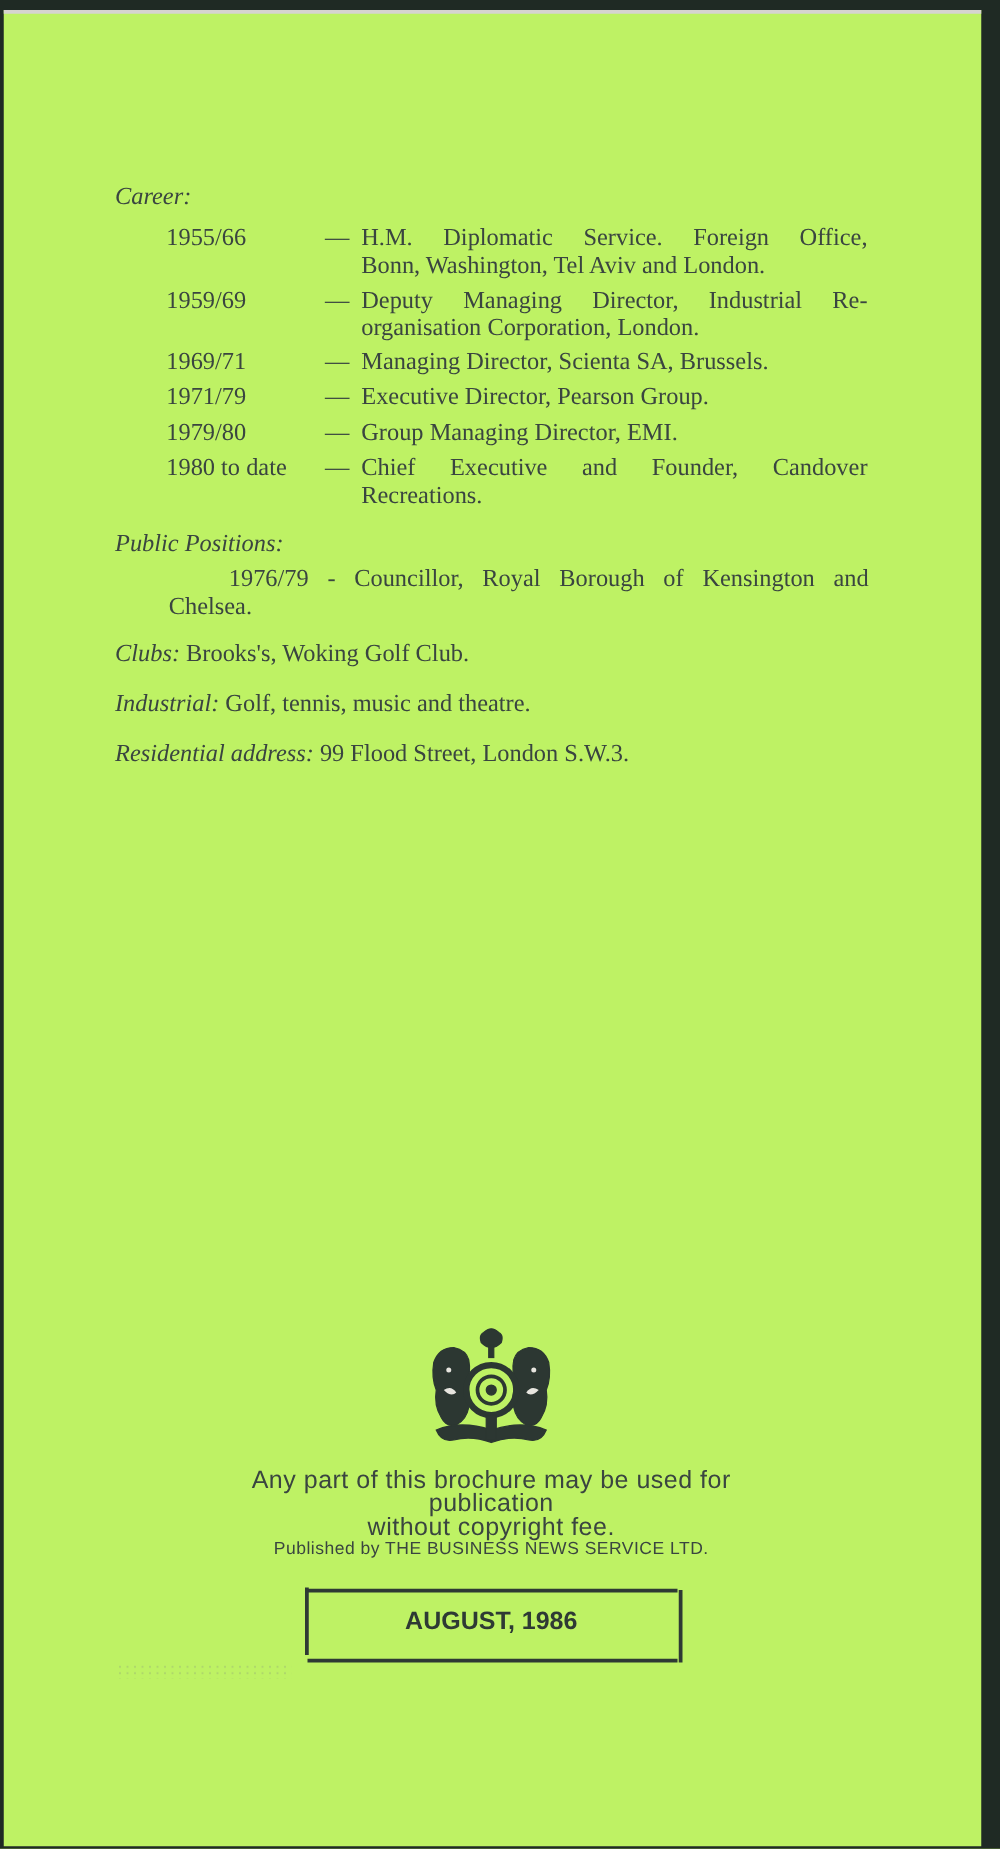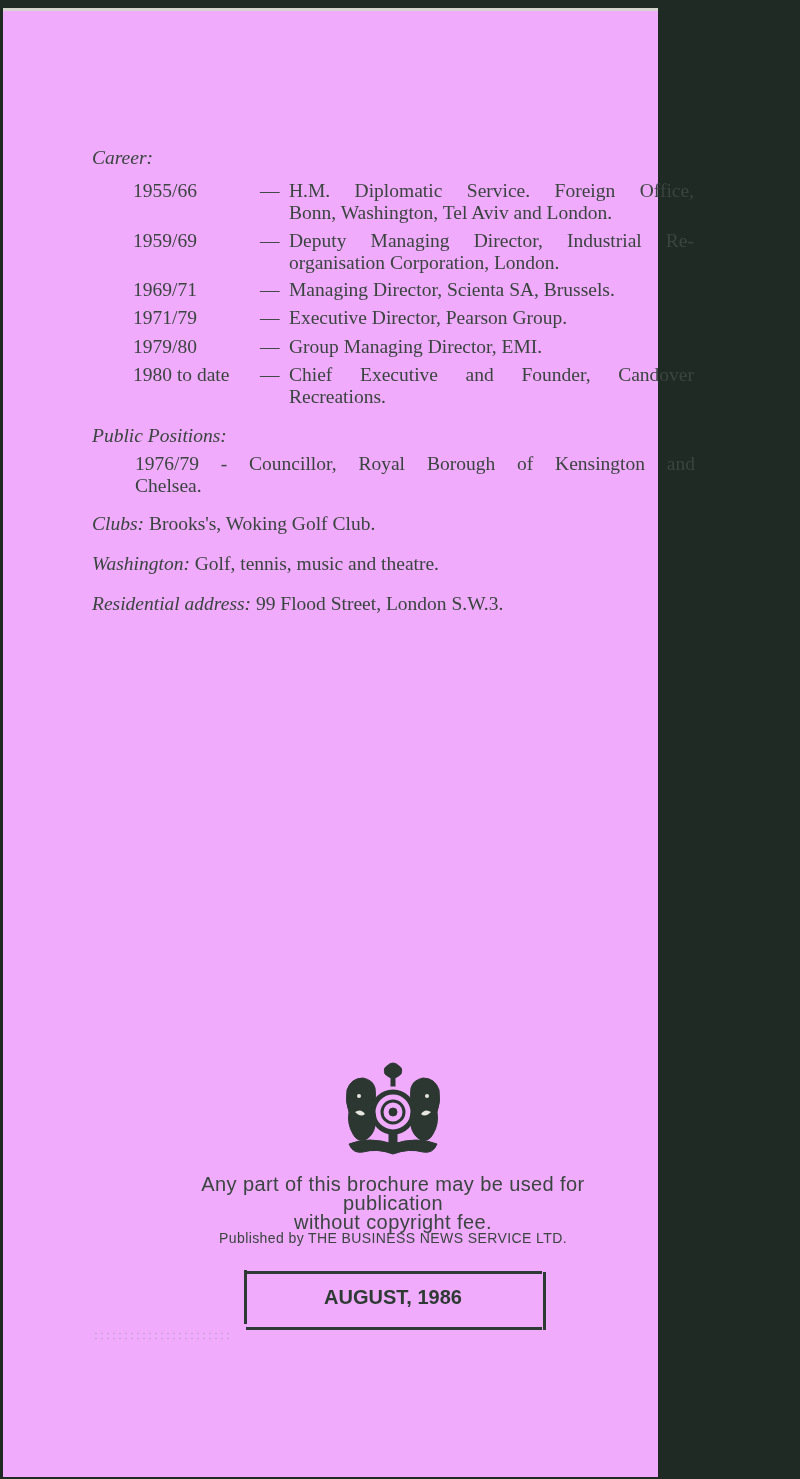--- a/index.html
+++ b/index.html
@@ -1,36 +1,36 @@
 <!DOCTYPE html>
 <html><head>
 <meta charset="utf-8">
 <style>
   html, body { margin: 0; padding: 0; }
   body {
     width: 800px; height: 1479px; background: #1f2a24; position: relative; overflow: hidden;
   }
   .page {
-    position: absolute; left: 3px; top: 8px; width: 655px; height: 1466px;
-    background: #f0abfc; color: #3a4540;
+    position: absolute; left: 3px; top: 8px; width: 782px; height: 1466px;
+    background: #bef264; color: #3a4540;
     border-top: 3px solid #d6d4ce;
   }
   .label { font-style: italic; }
   .abs { position: absolute; }
   .t { font-family: "Liberation Serif", serif; font-size: 19.5px; line-height: 22px; color: #3a4540; }
   .career-heading { left: 89px; top: 136px; }
   .row { position: absolute; left: 130px; width: 565px; }
   .row .period { position: absolute; left: 0; top: 0; }
   .row .dash { position: absolute; left: 127px; top: 0; }
   .row .desc { position: absolute; left: 156px; top: 0; width: 405px; text-align: justify; text-align-last: left; }
   .row .desc .l1 { display: block; text-align: justify; text-align-last: justify; }
   .row .desc .l2 { display: block; }
   .public-heading { left: 89px; top: 414px; }
   .public-item { left: 132px; top: 442px; width: 560px; }
-  .public-item .l1 { display: block; text-align: justify; text-align-last: justify; }
+  .public-item .l1 { display: block; text-align: justify; text-align-last: justify; margin-left: 48px; }
   .clubs { left: 89px; top: 502px; }
   .recreations { left: 89px; top: 542px; }
   .address { left: 89px; top: 582px; }
   .crest { left: 338px; top: 1051px; width: 104px; height: 100px; }
   .footer-note { left: 150px; top: 1164px; width: 480px; text-align: center; font-family: "Liberation Sans", sans-serif; font-size: 20px; line-height: 19px; color: #3a4540; letter-spacing: 0.4px; }
   .publisher { left: 150px; top: 1218px; width: 480px; text-align: center; font-family: "Liberation Sans", sans-serif; font-size: 14px; line-height: 19px; color: #3a4540; letter-spacing: 0.4px; }
   .date-box { left: 237px; top: 1257px; width: 306px; height: 62px; }
   .date-box .top { position: absolute; left: 6px; right: 4px; top: 3px; height: 3px; background: #2e3a34; }
   .date-box .bottom { position: absolute; left: 6px; right: 4px; bottom: 0; height: 3px; background: #2e3a34; }
   .date-box .left { position: absolute; left: 4px; top: 2px; bottom: 6px; width: 3px; background: #2e3a34; }
@@ -101,21 +101,21 @@
   <div class="abs t public-item">
     <span class="l1">1976/79 - Councillor, Royal Borough of Kensington and</span>
     <span style="display:block">Chelsea.</span>
   </div>
 
   <div class="abs t clubs">
     <span class="label">Clubs:</span><span> Brooks's, Woking Golf Club.</span>
   </div>
 
   <div class="abs t recreations">
-    <span class="label">Washington:</span><span> Golf, tennis, music and theatre.</span>
+    <span class="label">Industrial:</span><span> Golf, tennis, music and theatre.</span>
   </div>
 
   <div class="abs t address">
     <span class="label">Residential address:</span><span> 99 Flood Street, London S.W.3.</span>
   </div>
 
   <div class="abs crest">
     <svg width="104" height="100" viewBox="0 0 104 100">
       <g fill="#2c3732" stroke="#2c3732">
 

